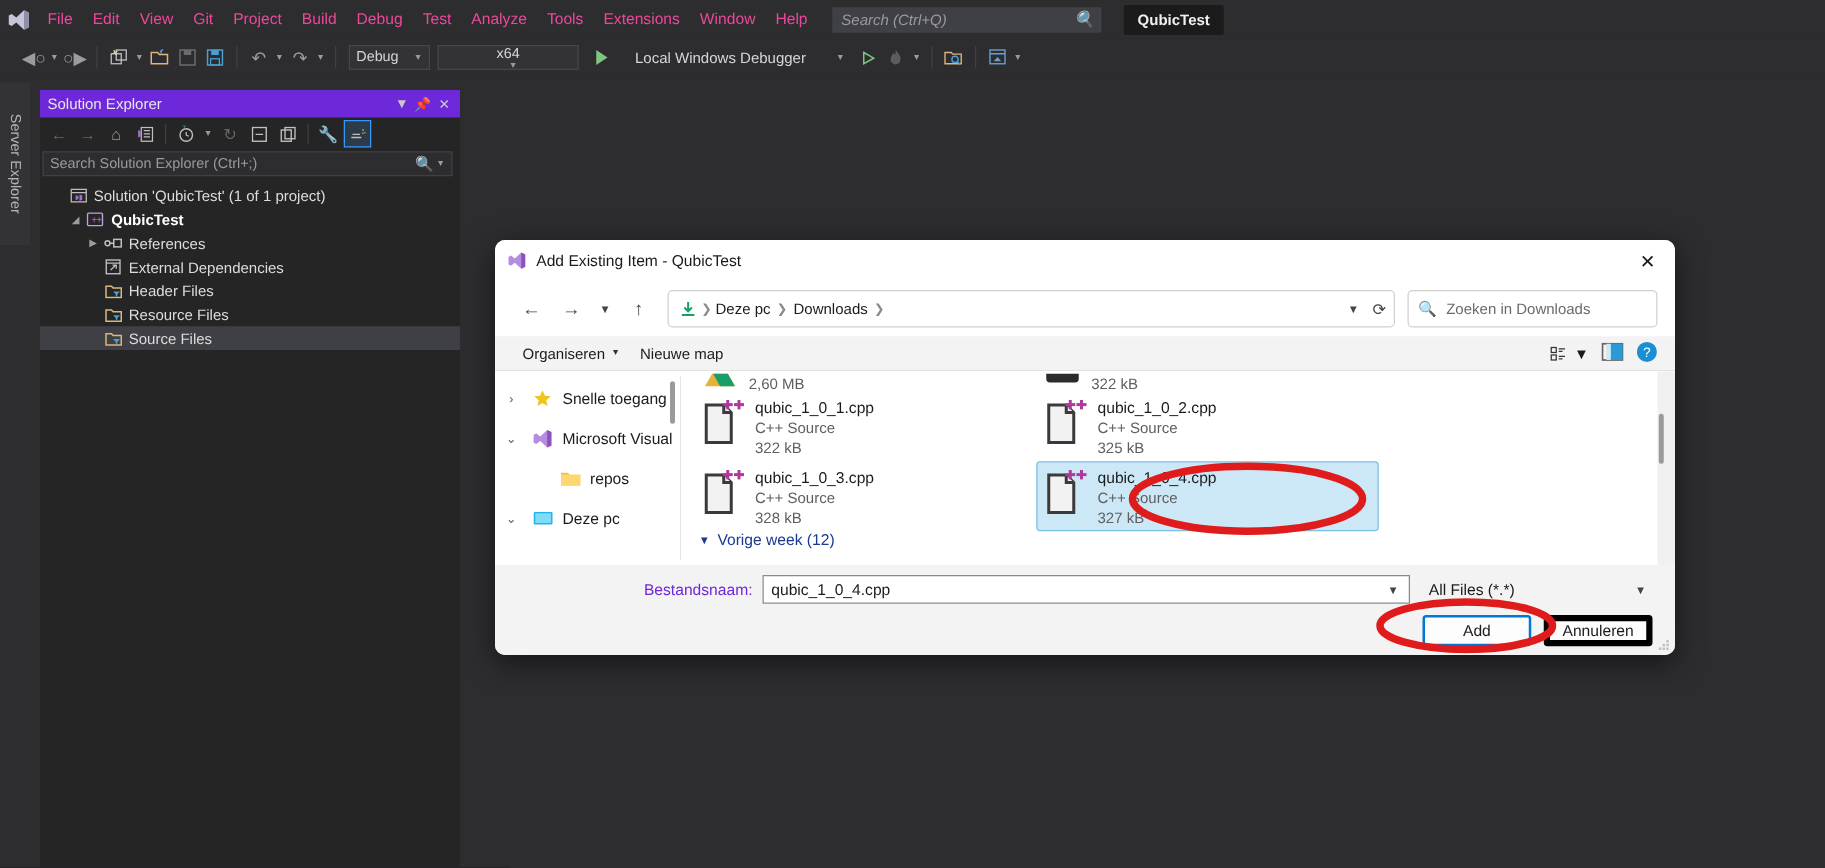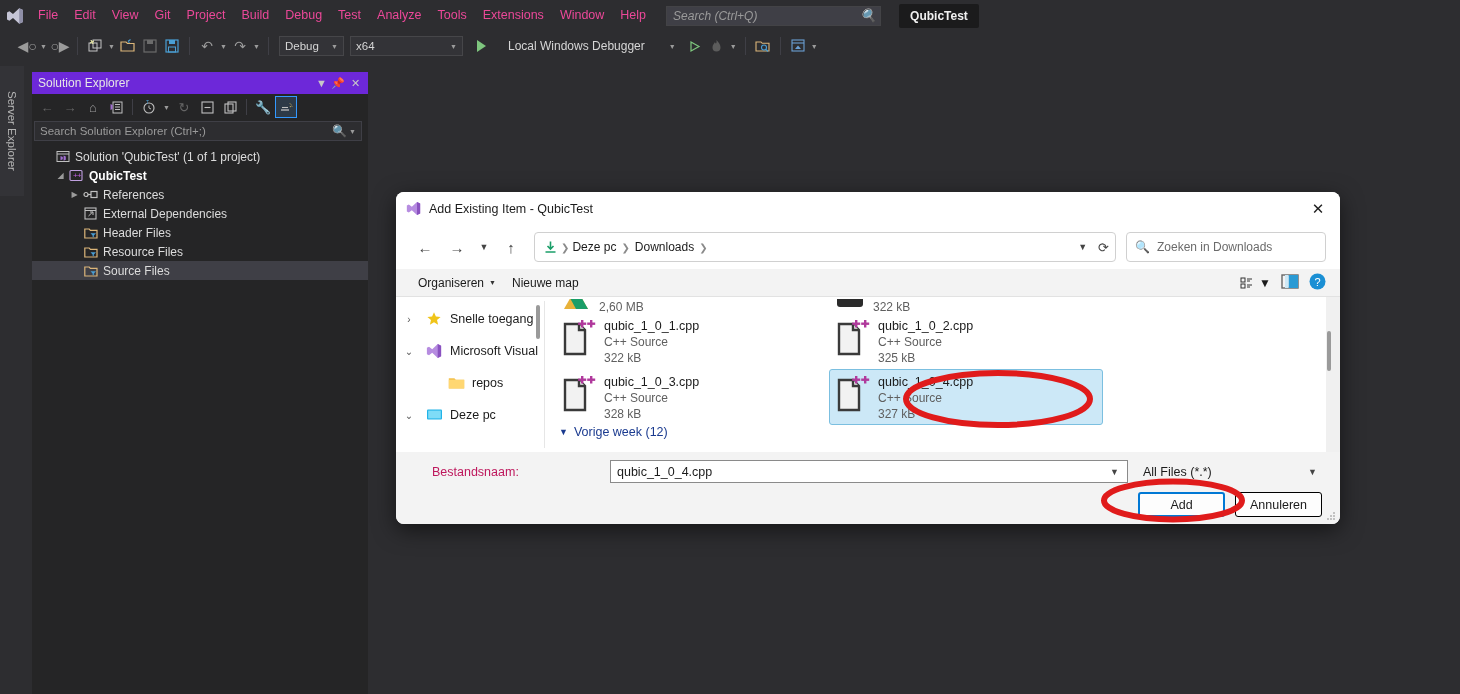--- a/index.html
+++ b/index.html
@@ -162,37 +162,37 @@
   .fitem .nm { font-size:12.5px; color:#1b1b1b; }
   .fitem .ty { font-size:12px; color:#5f5f5f; }
   .fitem .sz { font-size:12px; color:#5f5f5f; }
   .groupline { font-size:12.5px; color:#1a3a8f; display:flex; align-items:center; gap:6px; padding-left:4px; }
   #list-scroll { position:absolute; right:9px; top:34px; width:4px; height:40px; background:#9a9a9a; border-radius:2px; }
   #list-gutter { position:absolute; right:0; top:0; width:14px; height:100%; background:#f0f0f0; }
 
   
   #dlg-bottom { height:72px; background:#f3f3f3; position:relative; }
   #fnrow { display:flex; align-items:center; padding:8px 14px 0 0; }
-  #fnlabel { width:214px; padding-right:8px; font-size:12.5px; color:#be185d;padding-left:36px; }
+  #fnlabel { width:214px; text-align:right; padding-right:8px; font-size:12.5px; color:#6d28d9;padding-left:36px; }
   #fnfield {
     flex:1; height:23px; background:#fff; border:1px solid #8a8a8a; display:flex;
     align-items:center; padding:0 4px 0 6px; font-size:12.5px; color:#1b1b1b;
   }
   #fnfield .v { flex:1; }
   #fnfield .cv { font-size:9px; color:#444; padding:0 4px; }
   #filterfield {
     width:190px; height:23px; background:#f3f3f3; border:1px solid #f3f3f3; display:flex;
     align-items:center; padding:0 4px 0 6px; font-size:12.5px; color:#1b1b1b; margin-left:8px;
   }
   #filterfield .v { flex:1; }
   #filterfield .cv { font-size:9px; color:#444; padding:0 4px; }
   #btnrow { display:flex; justify-content:flex-end; gap:10px; padding:9px 18px 0 0; }
   .dbtn {
     width:87px; height:25px; display:flex; align-items:center; justify-content:center;
-    font-size:12.5px; background:#fdfdfd; border:1px solid #000000; border-radius:3px; color:#1b1b1b;
+    font-size:12.5px; background:#fdfdfd; border:5px solid #000000; border-radius:3px; color:#1b1b1b;
   }
   .dbtn.primary { border:2px solid #0078d4; }
   #grip { position:absolute; right:4px; bottom:3px; width:12px; height:12px; opacity:.55; }
 
   
   .annot { position:absolute; pointer-events:none; }
   #annot1 { left:900px; top:369px; width:196px; height:60px; }
   #annot2 { left:1100px; top:478px; width:146px; height:45px; }
 </style>
 </head>
@@ -262,21 +262,21 @@
     <div class="tb-sep"></div>
     <div class="tb-ico disabled">↶</div>
     <div class="tb-caret">▼</div>
     <div class="tb-ico disabled">↷</div>
     <div class="tb-caret">▼</div>
     <div class="tb-sep"></div>
     <div class="tb-combo" style="width:65px;margin-left:4px;">
       <span class="cv">Debug</span>
       <span class="cc">▼</span>
     </div>
-    <div class="tb-combo" style="width:113px;margin-left:6px;">
+    <div class="tb-combo" style="width:113px;margin-left:6px;flex-direction:column;">
       <span class="cv">x64</span>
       <span class="cc">▼</span>
     </div>
     <div id="dbg-btn" style="margin-left:8px;">
       <span class="tri-green"></span>
       <span class="lbl">Local Windows Debugger</span>
       <span class="tb-caret">▼</span>
     </div>
     <div class="tb-ico">
       <svg width="13" height="13" viewBox="0 0 13 13">

